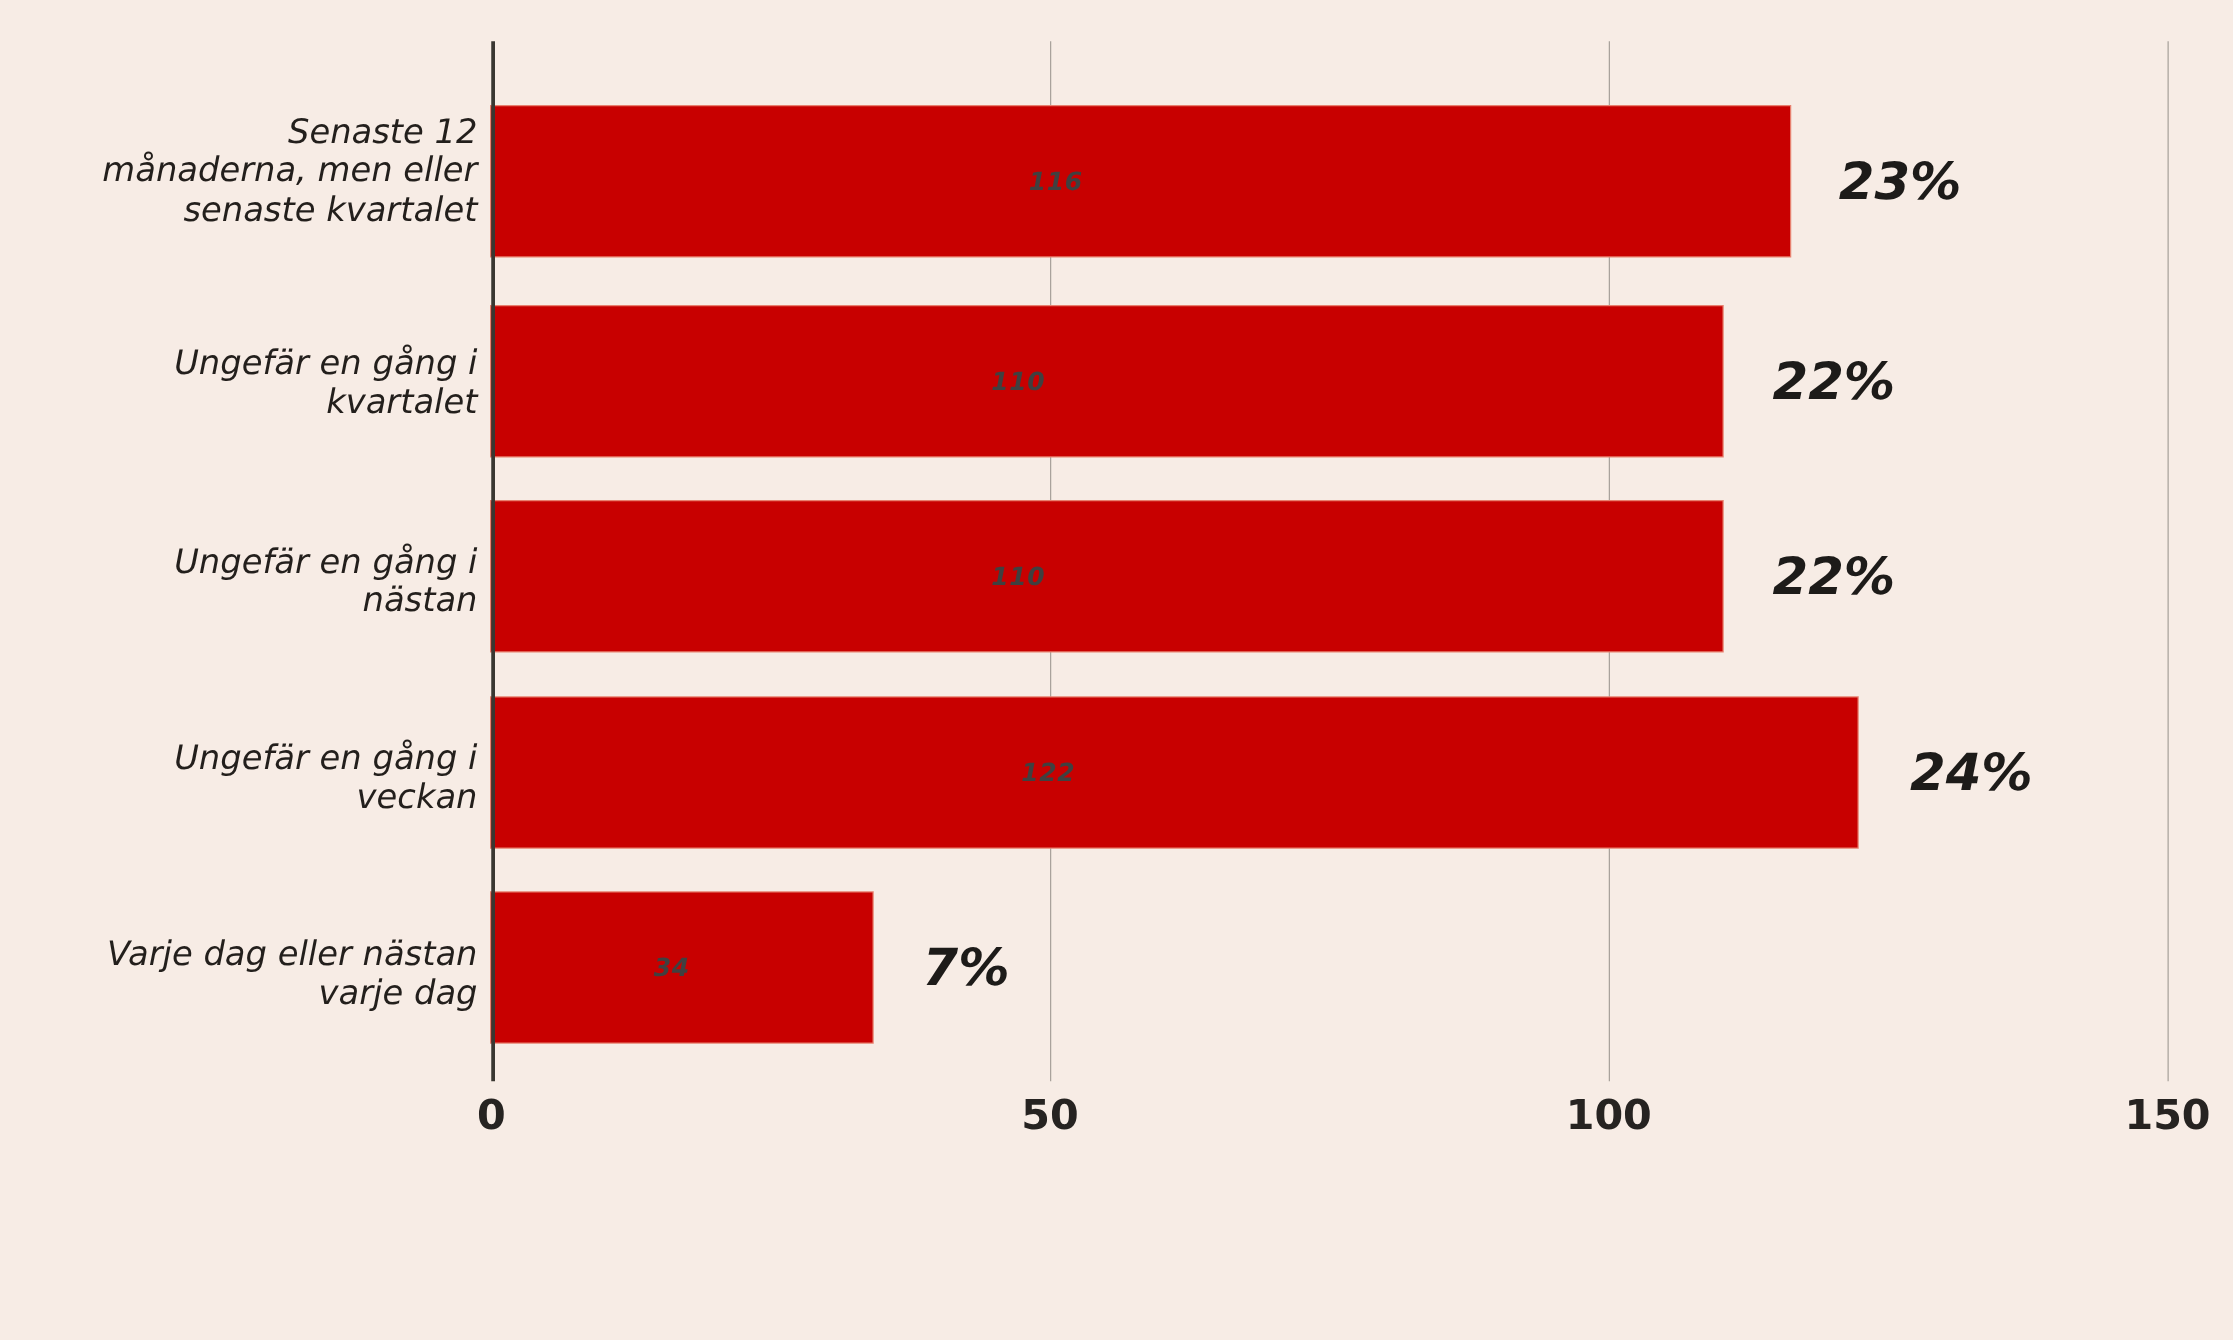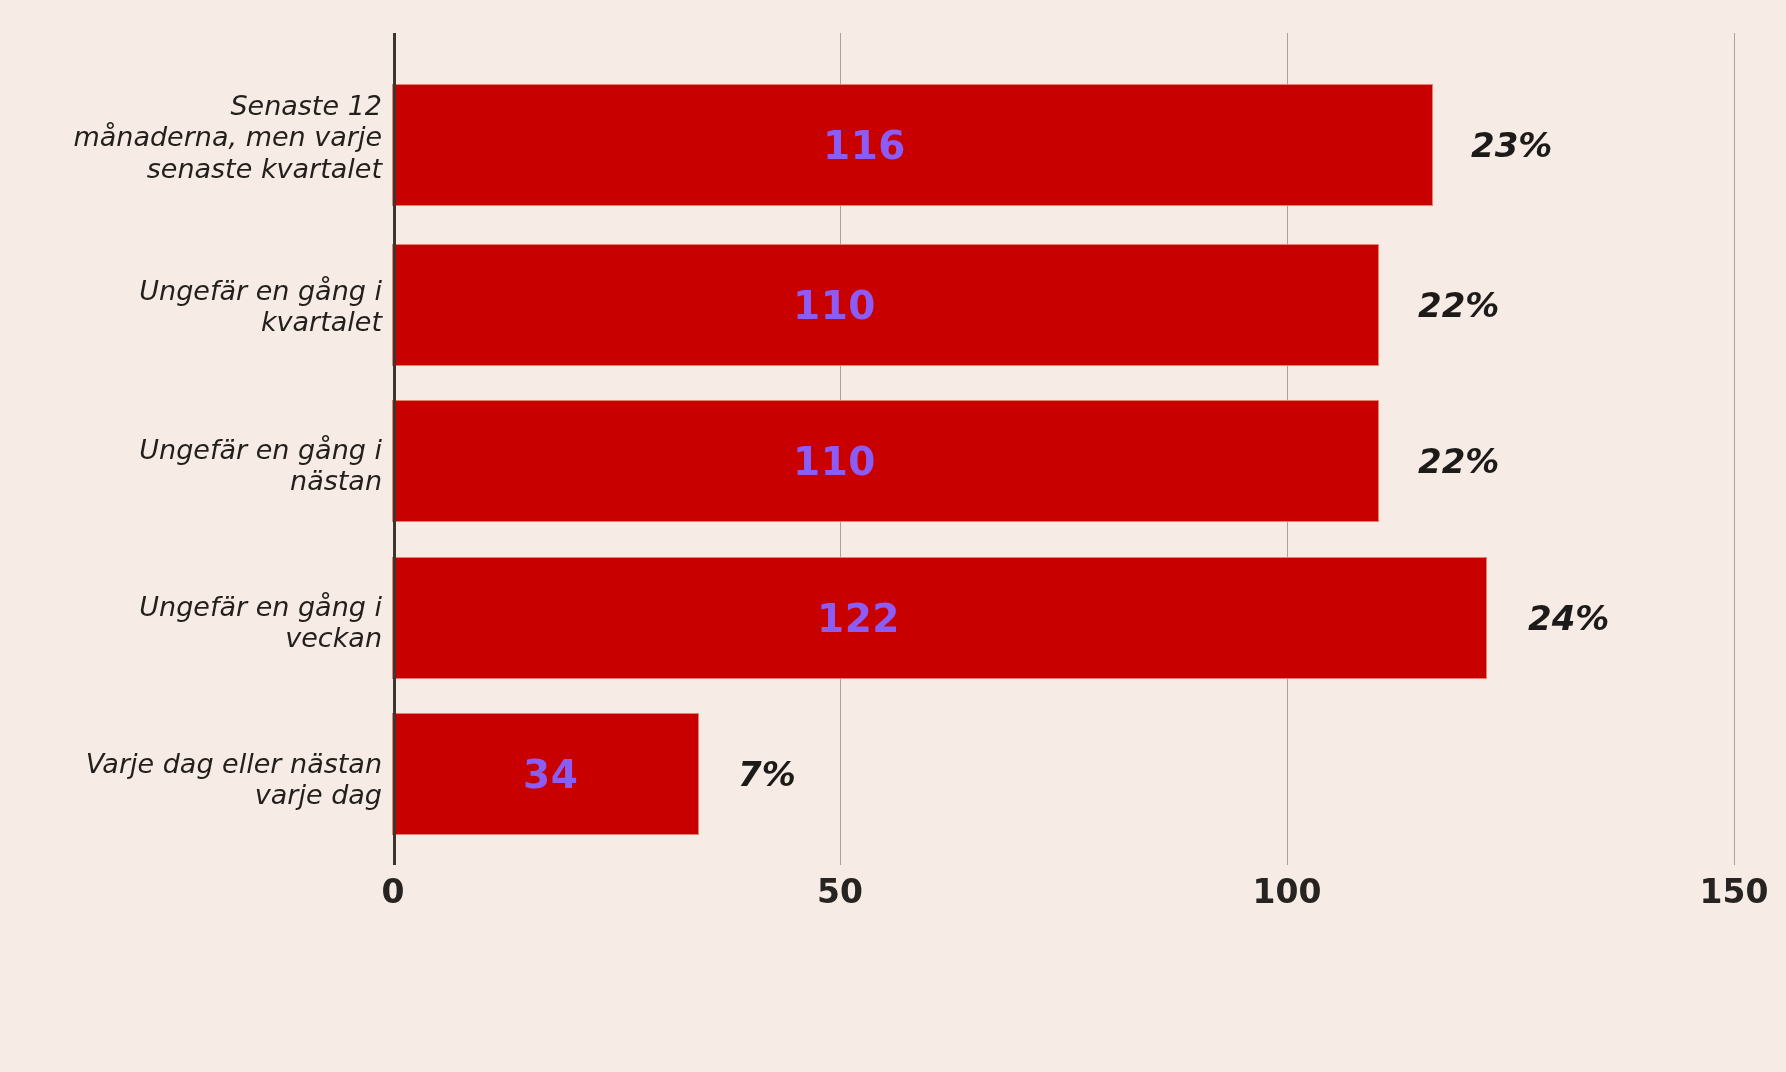--- a/index.html
+++ b/index.html
@@ -55,35 +55,36 @@
     top: 0;
     height: 120px;
     background: #c80000;
     box-shadow: 0 0 0 1px #e8806f;
     z-index: 3;
   }
   .bar-value {
     position: absolute;
     top: 50%;
     transform: translateY(-50%);
-    color: #8b5cf6;
+    color: #404040;
+    font-style: italic;
     font-weight: bold;
-    font-size: 39px;
+    font-size: 20px;
     letter-spacing: 0.5px;
     white-space: nowrap;
     z-index: 5;
   }
   .bar-pct {
     position: absolute;
     top: 50%;
     transform: translateY(-50%);
     color: #1d1b19;
     font-style: italic;
     font-weight: bold;
-    font-size: 34px;
+    font-size: 41px;
     white-space: nowrap;
     z-index: 5;
   }
 
   
   .cat-label {
     position: absolute;
     right: 1404px;          
     width: 360px;
     text-align: right;
@@ -110,21 +111,21 @@
 
   <div class="plot-area">
     <div class="gridline zero" style="left:0px;"></div>
     <div class="gridline" style="left:447px;"></div>
     <div class="gridline" style="left:894px;"></div>
     <div class="gridline" style="left:1341px;"></div>
   </div>
 
   <div class="cat-label" style="top:90px;">
     <div>Senaste 12</div>
-    <div>månaderna, men varje</div>
+    <div>månaderna, men eller</div>
     <div>senaste kvartalet</div>
   </div>
   <div class="cat-label" style="top:275px;">
     <div>Ungefär en gång i</div>
     <div>kvartalet</div>
   </div>
   <div class="cat-label" style="top:434px;">
     <div>Ungefär en gång i</div>
     <div>nästan</div>
   </div>

